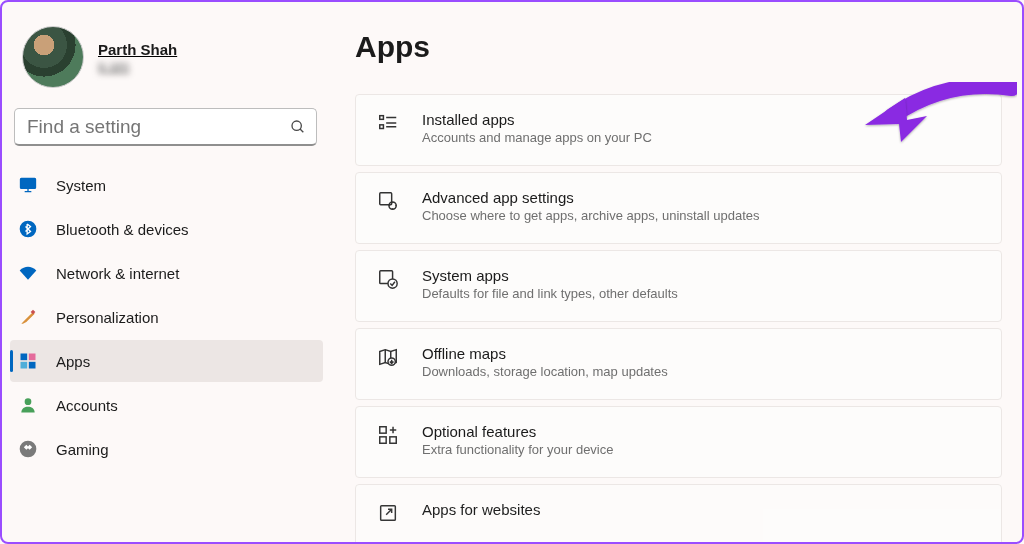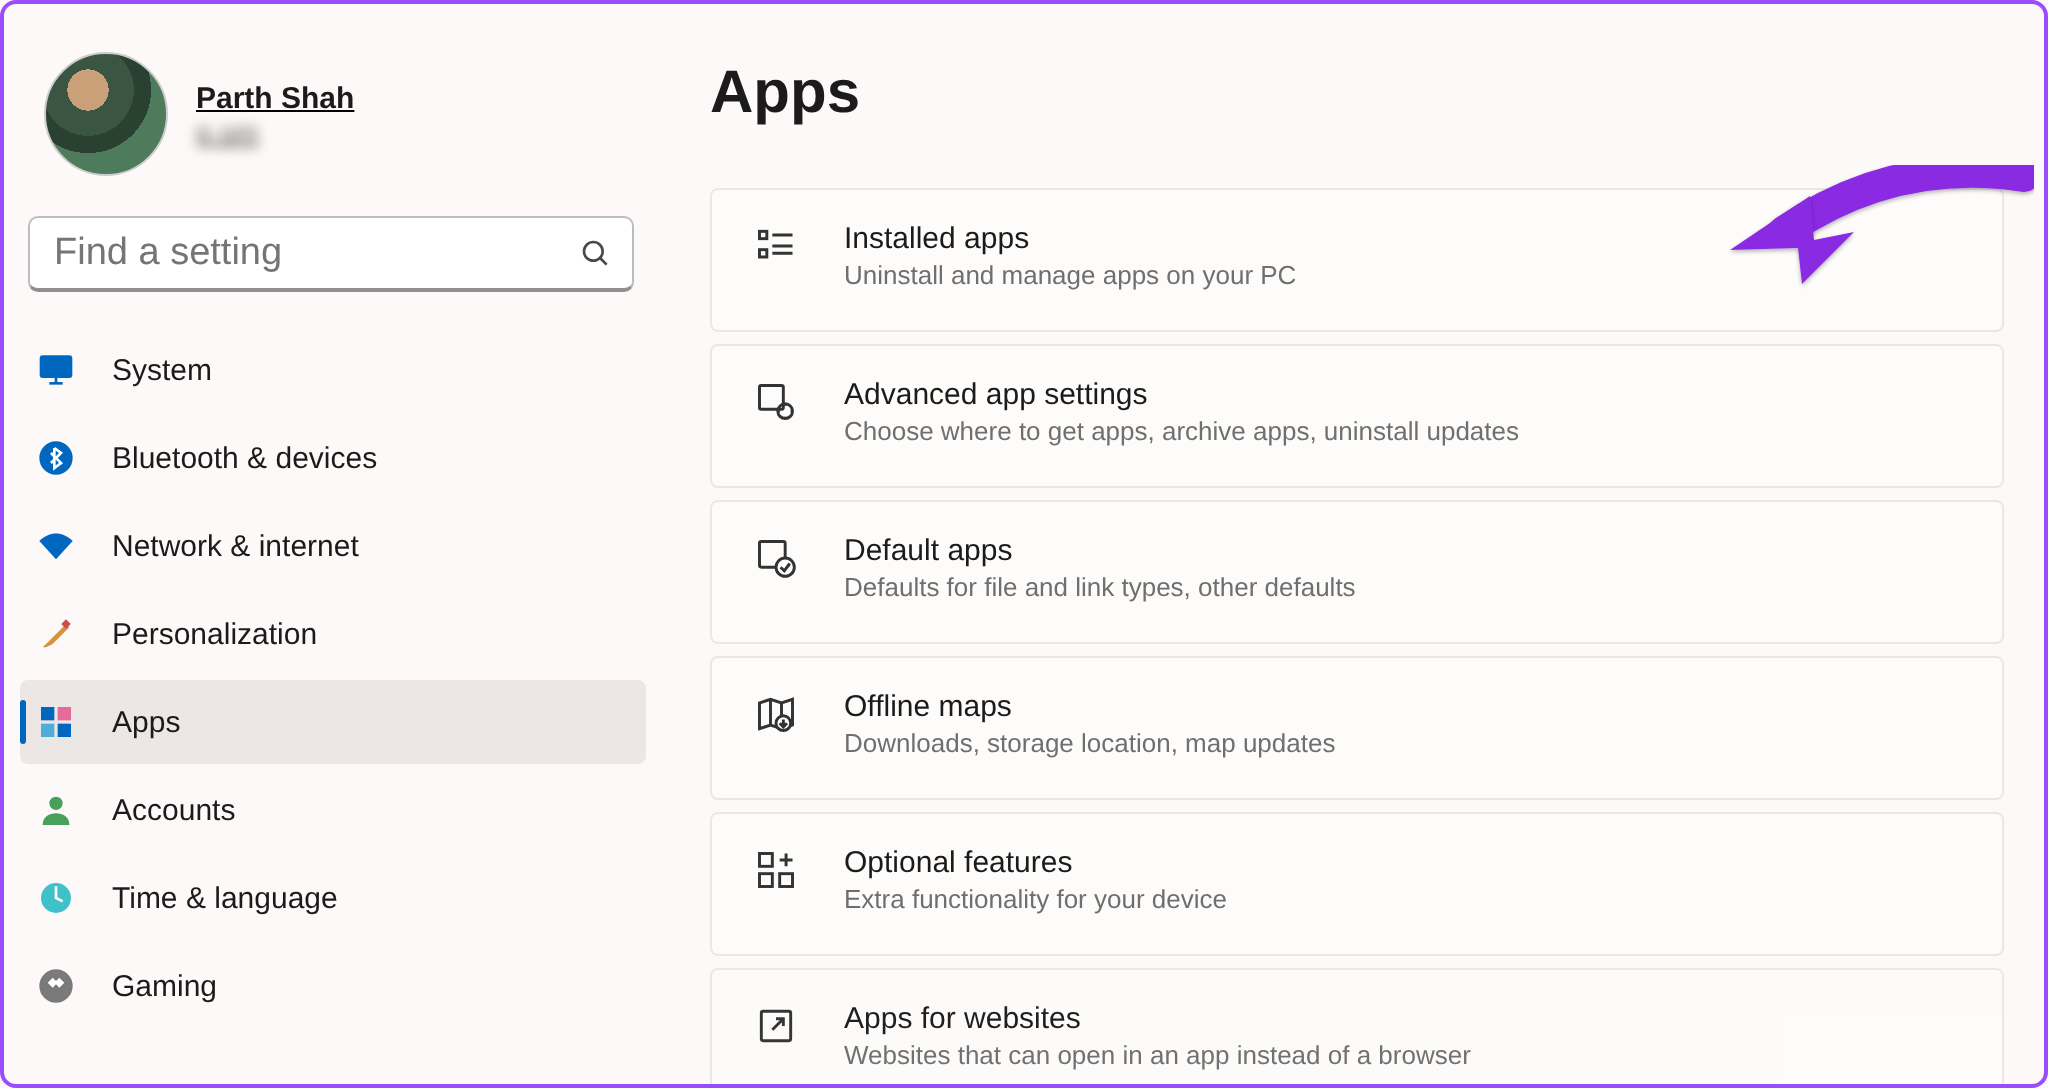--- a/index.html
+++ b/index.html
@@ -148,29 +148,20 @@
           <svg viewBox="0 0 24 24" width="20" height="20" fill="#48a05a">
               <circle cx="12" cy="8" r="4"></circle>
               <path d="M4 21 C4 16 8 14 12 14 C16 14 20 16 20 21 Z"></path>
             </svg>
         </span>
         <span>Accounts</span>
       </div>
       <div class="nav-item">
         <span class="nav-icon">
           <svg viewBox="0 0 24 24" width="20" height="20">
-              <circle cx="12" cy="12" r="9" fill="#3ec1c9"></circle>
-              <path d="M12 5 L12 12 L16 14" stroke="#fff" stroke-width="1.6" fill="none"></path>
-            </svg>
-        </span>
-        <span>Time &amp; language</span>
-      </div>
-      <div class="nav-item">
-        <span class="nav-icon">
-          <svg viewBox="0 0 24 24" width="20" height="20">
               <circle cx="12" cy="12" r="10" fill="#7a7a7a"></circle>
               <path d="M7 10 L10 13 L12 11 L14 13 L17 10 L14 7 L12 9 L10 7 Z" fill="#fff"></path>
             </svg>
         </span>
         <span>Gaming</span>
       </div>
     </nav>
   </aside>
 
   <main class="main">
@@ -181,21 +172,21 @@
           <svg viewBox="0 0 24 24" width="22" height="22" fill="none" stroke="#333" stroke-width="1.6">
               <rect x="3" y="4" width="4" height="4"></rect>
               <rect x="3" y="14" width="4" height="4"></rect>
               <line x1="10" y1="6" x2="21" y2="6"></line>
               <line x1="10" y1="12" x2="21" y2="12"></line>
               <line x1="10" y1="16" x2="21" y2="16"></line>
             </svg>
         </span>
         <div class="card-text">
           <span class="card-title">Installed apps</span>
-          <span class="card-desc">Uninstall and manage apps on your PC</span>
+          <span class="card-desc">Accounts and manage apps on your PC</span>
         </div>
       </div>
       <div class="card">
         <span class="card-icon">
           <svg viewBox="0 0 24 24" width="22" height="22" fill="none" stroke="#333" stroke-width="1.6">
               <rect x="3" y="3" width="13" height="13" rx="1"></rect>
               <circle cx="17" cy="17" r="4"></circle>
               <path d="M17 13 L17 14 M17 20 L17 21 M13 17 L14 17 M20 17 L21 17"></path>
             </svg>
         </span>
@@ -206,21 +197,21 @@
       </div>
       <div class="card">
         <span class="card-icon">
           <svg viewBox="0 0 24 24" width="22" height="22" fill="none" stroke="#333" stroke-width="1.6">
               <rect x="3" y="3" width="14" height="14" rx="1"></rect>
               <circle cx="17" cy="17" r="5" fill="#fff"></circle>
               <path d="M14.5 17 L16.5 19 L19.5 15" stroke="#333"></path>
             </svg>
         </span>
         <div class="card-text">
-          <span class="card-title">Default apps</span>
+          <span class="card-title">System apps</span>
           <span class="card-desc">Defaults for file and link types, other defaults</span>
         </div>
       </div>
       <div class="card">
         <span class="card-icon">
           <svg viewBox="0 0 24 24" width="22" height="22" fill="none" stroke="#333" stroke-width="1.6">
               <path d="M3 6 L9 4 L15 6 L21 4 L21 18 L15 20 L9 18 L3 20 Z"></path>
               <path d="M9 4 L9 18 M15 6 L15 20"></path>
               <circle cx="16" cy="17" r="4" fill="#fff"></circle>
               <path d="M16 15 L16 19 M14 17 L16 19 L18 17"></path>
@@ -247,21 +238,20 @@
       </div>
       <div class="card">
         <span class="card-icon">
           <svg viewBox="0 0 24 24" width="22" height="22" fill="none" stroke="#333" stroke-width="1.6">
               <rect x="4" y="4" width="16" height="16" rx="1"></rect>
               <path d="M10 14 L16 8 M12 8 L16 8 L16 12"></path>
             </svg>
         </span>
         <div class="card-text">
           <span class="card-title">Apps for websites</span>
-          <span class="card-desc">Websites that can open in an app instead of a browser</span>
         </div>
       </div>
     </div>
 
     <svg class="annotation-arrow" width="160" height="70" viewBox="0 0 160 70">
       <defs>
           <filter id="sh">
             <feDropShadow dx="0" dy="1" stdDeviation="1" flood-opacity="0.3"></feDropShadow>
           </filter>
         </defs>

